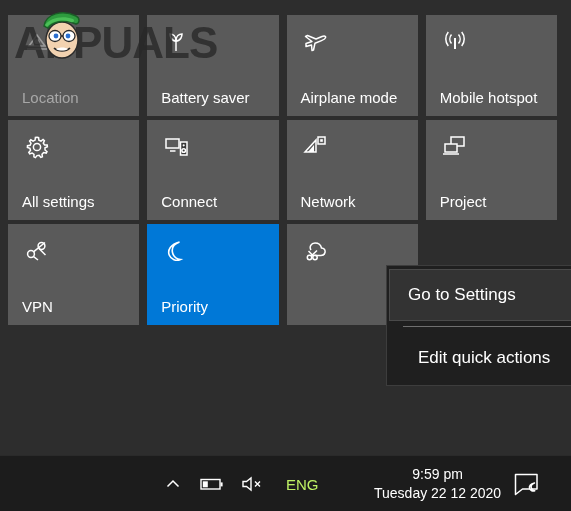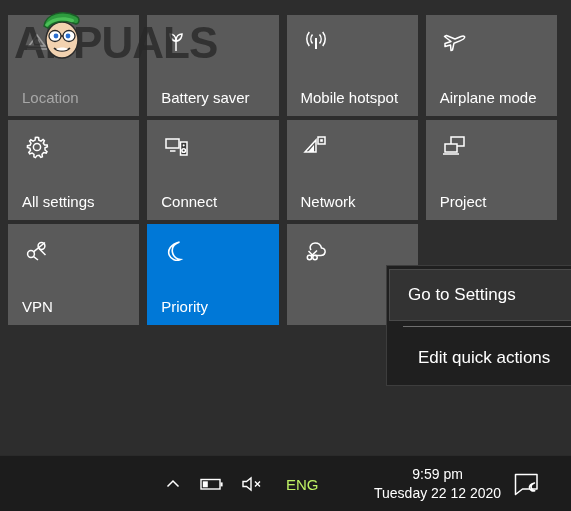--- a/index.html
+++ b/index.html
@@ -225,40 +225,40 @@
             <path d="M13 12 C8 12 7 7 7 5 C10 5 13 7 13 12 Z"></path>
             <path d="M13 12 C18 12 19 7 19 5 C16 5 13 7 13 12 Z"></path>
           </svg>
         </span>
         <span class="tile-label">Battery saver</span>
       </div>
 
 
       <div class="tile">
         <span class="tile-icon">
+          <svg width="27" height="27" viewBox="0 0 27 27" fill="none" stroke="#ffffff" stroke-width="1.5" stroke-linejoin="round">
+            <path d="M4 14.5 L10 12.5 L3.5 7.5 L5.5 6.5 L14 10 L20 7.5
+                     C22.5 6.6 24 7.2 23.6 8.6 C23.3 9.8 21.5 10.8 19.5 11.6
+                     L13 14.2 L11.5 21 L10 21.5 L9.5 16 L4 17.5 Z"></path>
+          </svg>
+        </span>
+        <span class="tile-label">Airplane mode</span>
+      </div>
+
+      <div class="tile">
+        <span class="tile-icon">
           <svg width="26" height="26" viewBox="0 0 26 26" fill="none" stroke="#ffffff" stroke-width="1.5">
             <path d="M13 9 L13 20" stroke-width="2"></path>
             <path d="M9.5 5.5 A7 7 0 0 0 9.5 14.5"></path>
             <path d="M16.5 5.5 A7 7 0 0 1 16.5 14.5"></path>
             <path d="M6.3 3 A11 11 0 0 0 6.3 17"></path>
             <path d="M19.7 3 A11 11 0 0 1 19.7 17"></path>
           </svg>
         </span>
         <span class="tile-label">Mobile hotspot</span>
-      </div>
-
-      <div class="tile">
-        <span class="tile-icon">
-          <svg width="27" height="27" viewBox="0 0 27 27" fill="none" stroke="#ffffff" stroke-width="1.5" stroke-linejoin="round">
-            <path d="M4 14.5 L10 12.5 L3.5 7.5 L5.5 6.5 L14 10 L20 7.5
-                     C22.5 6.6 24 7.2 23.6 8.6 C23.3 9.8 21.5 10.8 19.5 11.6
-                     L13 14.2 L11.5 21 L10 21.5 L9.5 16 L4 17.5 Z"></path>
-          </svg>
-        </span>
-        <span class="tile-label">Airplane mode</span>
       </div>
 
       <div class="tile">
         <span class="tile-icon">
           <svg width="26" height="26" viewBox="0 0 26 26" fill="none" stroke="#ffffff" stroke-width="1.5">
             <circle cx="13" cy="13" r="3.6"></circle>
             <path d="M13 3.2 L14.6 3.6 L14.9 6.3 L17 7.2 L19.1 5.5 L20.4 6.6 L19.3 9.1
                      L20.6 11 L23.2 11 L23.4 12.7 L21 13.8 L21 16 L23 17.6 L22.2 19.1
                      L19.6 18.6 L18 20.2 L18.4 22.8 L16.8 23.4 L15.2 21.3 L13 21.6
                      L11.4 23.6 L9.9 22.9 L10 20.3 L8.2 19 L5.7 19.8 L4.8 18.4

